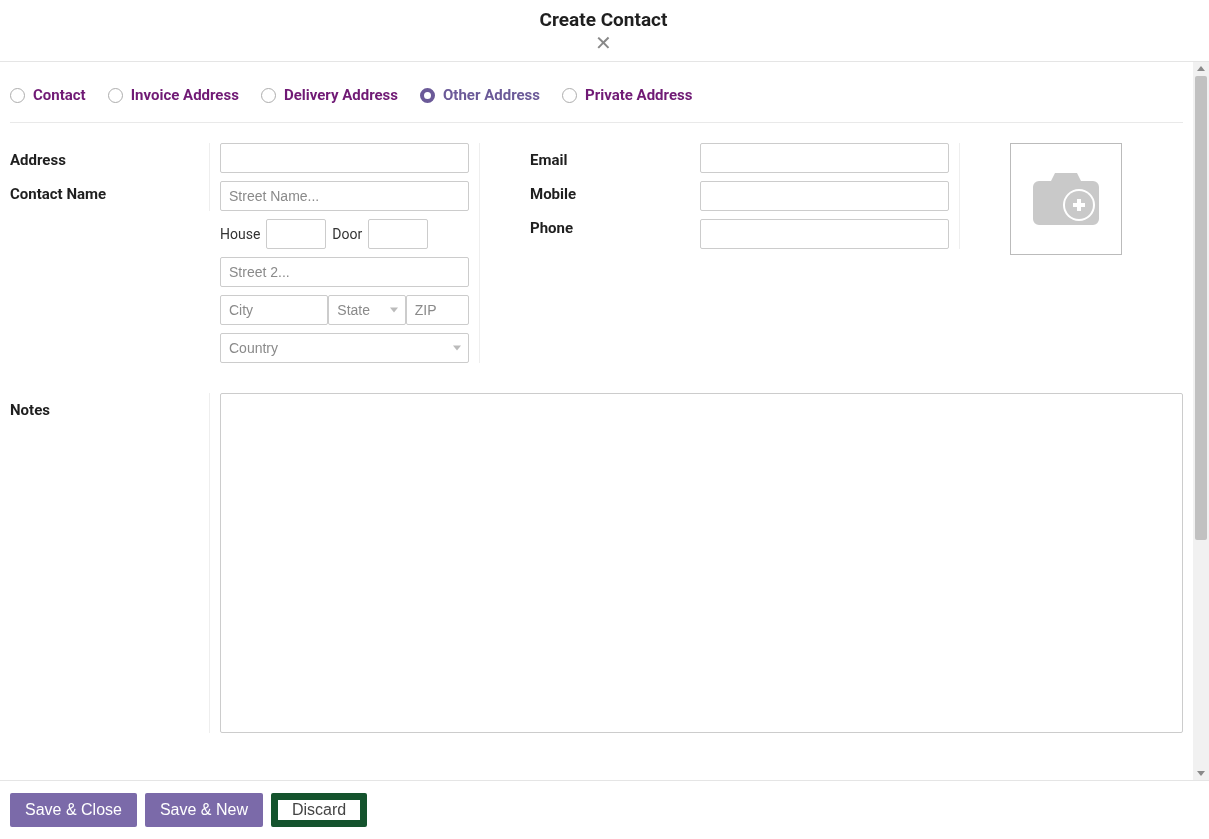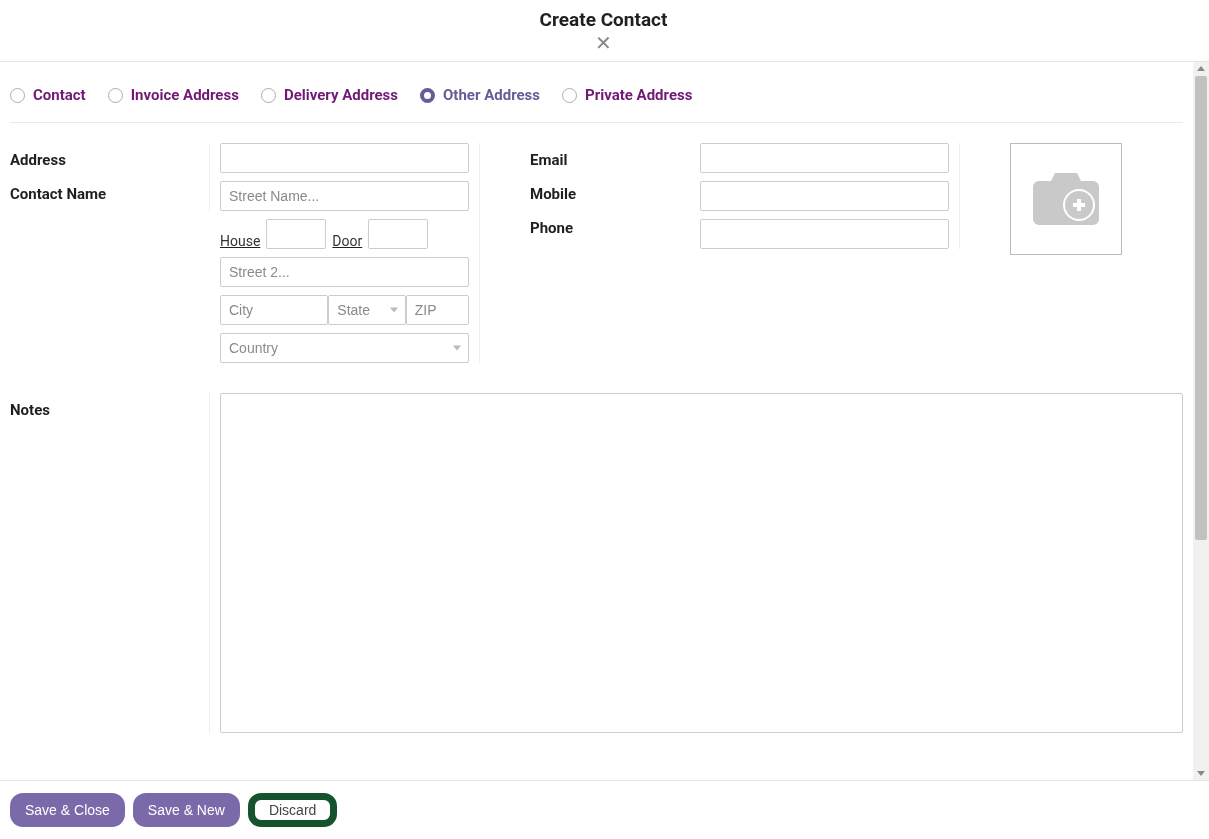--- a/index.html
+++ b/index.html
@@ -126,21 +126,21 @@
     border:1px solid #ccc;
     border-radius:2px;
     padding:4px 8px;
     font-size:14px;
     color:#555;
     background:#fff;
   }
   input.text::placeholder, select.text { color:#8a8a8a; }
   .field-stack > * + * { margin-top:8px; }
 
-  .inline-row { display:flex; align-items:flex-end; gap:6px;text-decoration:underline; }
+  .inline-row { display:flex; align-items:center; gap:6px; }
   .inline-row .mini-label { font-size:14px; color:#333; }
   .inline-row input.tiny { width:60px; height:30px; border:1px solid #ccc; border-radius:2px; padding:2px 6px; }
 
   .city-row { display:flex; }
   .city-row .city  { flex:1.4; }
   .city-row .state { flex:1.2; position:relative; }
   .city-row .zip   { flex:0.7; }
 
   .select-wrap { position:relative; }
   .select-wrap::after{
@@ -179,22 +179,22 @@
   
   .modal-footer {
     border-top:1px solid #e5e5e5;
     padding:12px 10px;
     display:flex;
     gap:8px;
   }
   .btn {
     height:34px;
     padding:0 14px;
-    border-radius:13px;
-    font-size:14px;
+    border-radius:2px;
+    font-size:16px;
     cursor:pointer;
     border:1px solid transparent;
   }
   .btn-primary { background:#7b6aa9; color:#fff; }
   .btn-secondary { background:#fff; color:#444; border:7px solid #14532d; }
 </style>
 </head>
 <body>
 
 <div class="modal-header">

